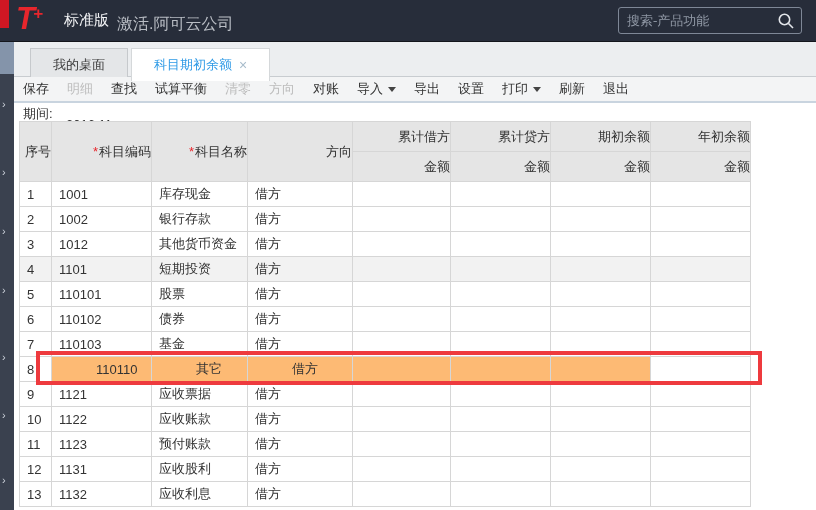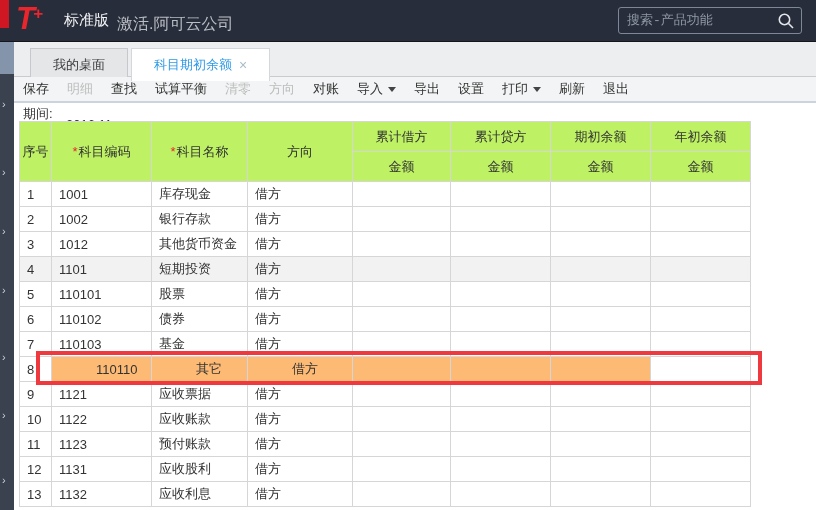--- a/index.html
+++ b/index.html
@@ -14,21 +14,21 @@
   .logo { position:absolute; left:16px; top:1px; color:#e8262c;
           font-style:italic; font-weight:bold; font-size:31px; letter-spacing:-2px; }
   .logo .plus { font-size:17px; vertical-align:10px; font-weight:bold; }
   .edition { position:absolute; left:64px; top:11px; color:#f2f3f5; font-size:15px; }
   .activation { position:absolute; left:117px; top:14px; color:#b9bdc4; font-size:16px; }
   .searchbox { position:absolute; right:14px; top:7px; width:184px; height:27px;
                border:1px solid #7e8796; border-radius:3px; background:transparent; }
   .searchbox input { position:absolute; left:8px; top:1px; width:145px; height:23px;
                background:transparent; border:none; outline:none;
                color:#84cc16; font-size:13px;
-               font-family:Liberation Mono, monospace; }
+               font-family:Liberation Serif, serif; }
   .searchbox input::placeholder { color:#9199a6; opacity:1; }
   .searchbox .mag { position:absolute; right:6px; top:4px; }
 
   
   .leftstrip { position:absolute; left:0; top:42px; width:14px; height:468px;
                background:#3a414f; }
   .leftstrip .topblock { position:absolute; left:0; top:0; width:14px; height:32px;
                background:#8494aa; }
   .chev { position:absolute; left:2px; width:12px; height:14px; color:#ccd2da;
           font-size:11px; line-height:14px; cursor:pointer; }
@@ -58,21 +58,21 @@
   .period { position:absolute; left:14px; top:103px; width:802px; height:18px;
             background:#fff; font-size:13px; color:#333; }
   .period .lbl { position:absolute; left:9px; top:2px; }
   .period .val { position:absolute; left:52px; top:14px; }
 
   
   .gridwrap { position:absolute; left:19px; top:121px; }
   table.grid { border-collapse:collapse; table-layout:fixed; }
   table.grid th, table.grid td { border:1px solid #d6d6d6; font-weight:normal;
             font-size:13px; color:#333; overflow:hidden; white-space:nowrap; }
-  table.grid th { height:30px; text-align:center; background:#bef264; }
+  table.grid th { height:30px; text-align:right; background:#e5e5e5; }
   table.grid td { height:25px; padding:0 0 0 7px; text-align:left; background:#fff; }
   td.c-seq { text-align:center; padding:0; }
   td.indent { padding-left:17px; }
   .req { color:#e8262c; margin-right:1px; }
   tr.state-selected td { background:#f2f2f2; }
   tr.state-highlight td.hl { background:#fdba74;padding-left:44px; }
 
   
   .annot { position:absolute; left:36px; top:351px; width:726px; height:34px;
            border:4px solid #ee3a3e; z-index:6; pointer-events:none; }

